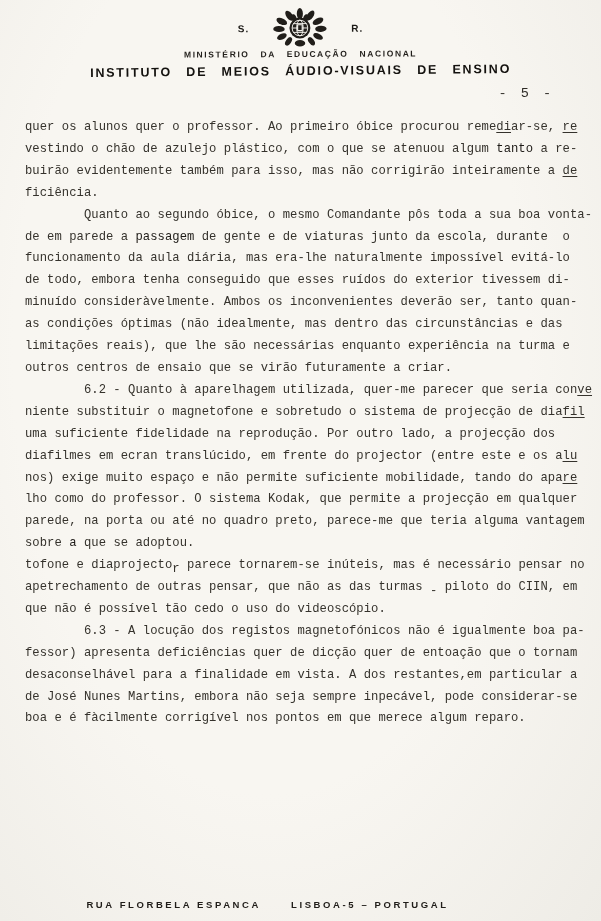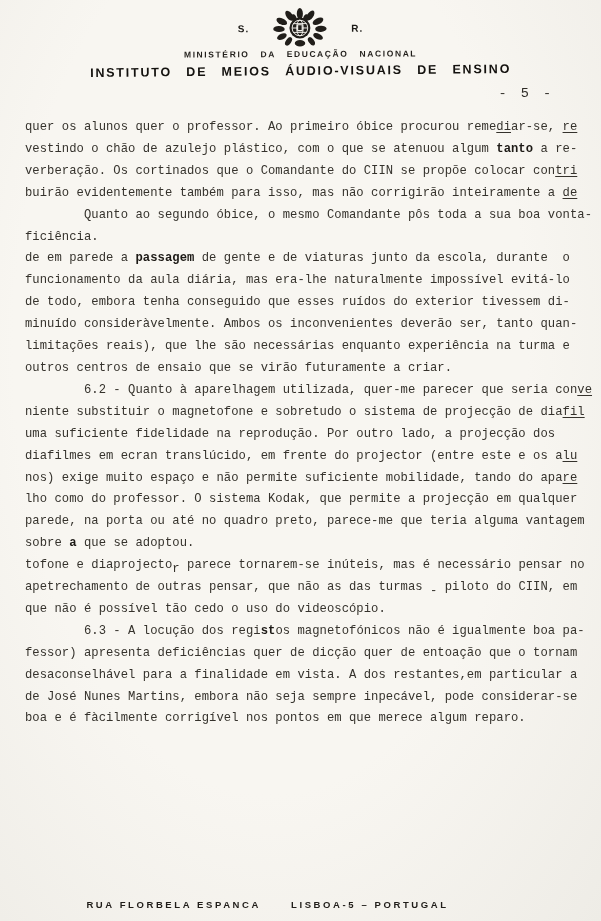--- a/index.html
+++ b/index.html
@@ -47,21 +47,21 @@
     position:absolute;top:117px;left:25px;right:10px;
   }
   .line{
     white-space:pre;
     font-size:12.2px;
     line-height:21.9px;
     letter-spacing:0.05px;
   }
   .line span{display:inline;}
   .u{text-decoration:underline;text-underline-offset:2px;}
-  .b{font-weight:bold;color:#1d1a16;text-align:center;}
+  .b{font-weight:normal;color:#1d1a16;text-align:center;}
   .low{position:relative;top:4px;display:inline-block;}
   
   .footer{
     position:absolute;left:0;bottom:11px;width:100%;
     display:flex;justify-content:center;gap:30px;
     transform:translateX(-33px);
     font-family:"Liberation Sans","DejaVu Sans",sans-serif;
     font-size:9.5px;font-weight:bold;color:#201d19;
     letter-spacing:2.6px;
   }
@@ -106,28 +106,28 @@
     </div>
     <div class="ministry">MINISTÉRIO DA EDUCAÇÃO NACIONAL</div>
     <div class="institute">INSTITUTO DE MEIOS ÁUDIO-VISUAIS DE ENSINO</div>
   </div>
 
   <div class="page-number">- 5 -</div>
 
   <div class="doc-body">
       <div class="line"><span>quer os alunos quer o professor. Ao primeiro óbice procurou reme</span><span class="u">di</span><span>ar-se, </span><span class="u">re</span></div>
       <div class="line"><span>vestindo o chão de azulejo plástico, com o que se atenuou algum </span><span class="b">tanto</span><span> a re-</span></div>
-      <div class="line"><span>verberação. Os cortinados que o Comandante do CIIN se propõe colocar con</span><span class="u">tri</span></div>
       <div class="line"><span>buirão evidentemente também para isso, mas não corrigirão inteiramente a </span><span class="u">de</span></div>
+      <div class="line"><span>ficiência.</span></div>
       <div class="line"><span>        Quanto ao segundo óbice, o mesmo Comandante pôs toda a sua boa vonta-</span></div>
-      <div class="line"><span>ficiência.</span></div>
       <div class="line"><span>de em parede a </span><span class="b">passagem</span><span> de gente e de viaturas junto da escola, durante  o</span></div>
       <div class="line"><span>funcionamento da aula diária, mas era-lhe naturalmente impossível evitá-lo</span></div>
       <div class="line"><span>de todo, embora tenha conseguido que esses ruídos do exterior tivessem di-</span></div>
       <div class="line"><span>minuído consideràvelmente. Ambos os inconvenientes deverão ser, tanto quan-</span></div>
+      <div class="line"><span>as condições óptimas (não idealmente, mas dentro das circunstâncias e das</span></div>
       <div class="line"><span>limitações reais), que lhe são necessárias enquanto experiência na turma e</span></div>
       <div class="line"><span>outros centros de ensaio que se virão futuramente a criar.</span></div>
       <div class="line"><span>        6.2 - Quanto à aparelhagem utilizada, quer-me parecer que seria con</span><span class="u">ve</span></div>
       <div class="line"><span>niente substituir o magnetofone e sobretudo o sistema de projecção de dia</span><span class="u">fil</span></div>
       <div class="line"><span>uma suficiente fidelidade na reprodução. Por outro lado, a projecção dos</span></div>
       <div class="line"><span>diafilmes em ecran translúcido, em frente do projector (entre este e os a</span><span class="u">lu</span></div>
       <div class="line"><span>nos) exige muito espaço e não permite suficiente mobilidade, tando do apa</span><span class="u">re</span></div>
       <div class="line"><span>lho como do professor. O sistema Kodak, que permite a projecção em qualquer</span></div>
       <div class="line"><span>parede, na porta ou até no quadro preto, parece-me que teria alguma vantagem</span></div>
       <div class="line"><span>sobre </span><span class="b">a</span><span> que se adoptou.</span></div>

